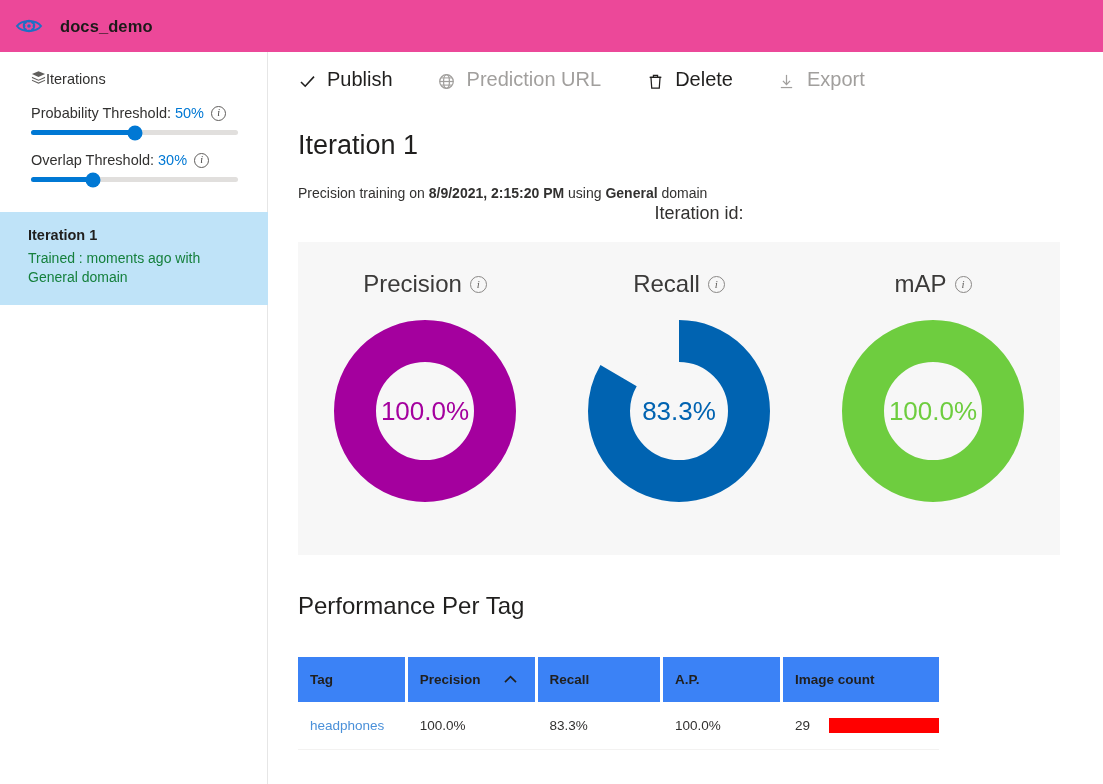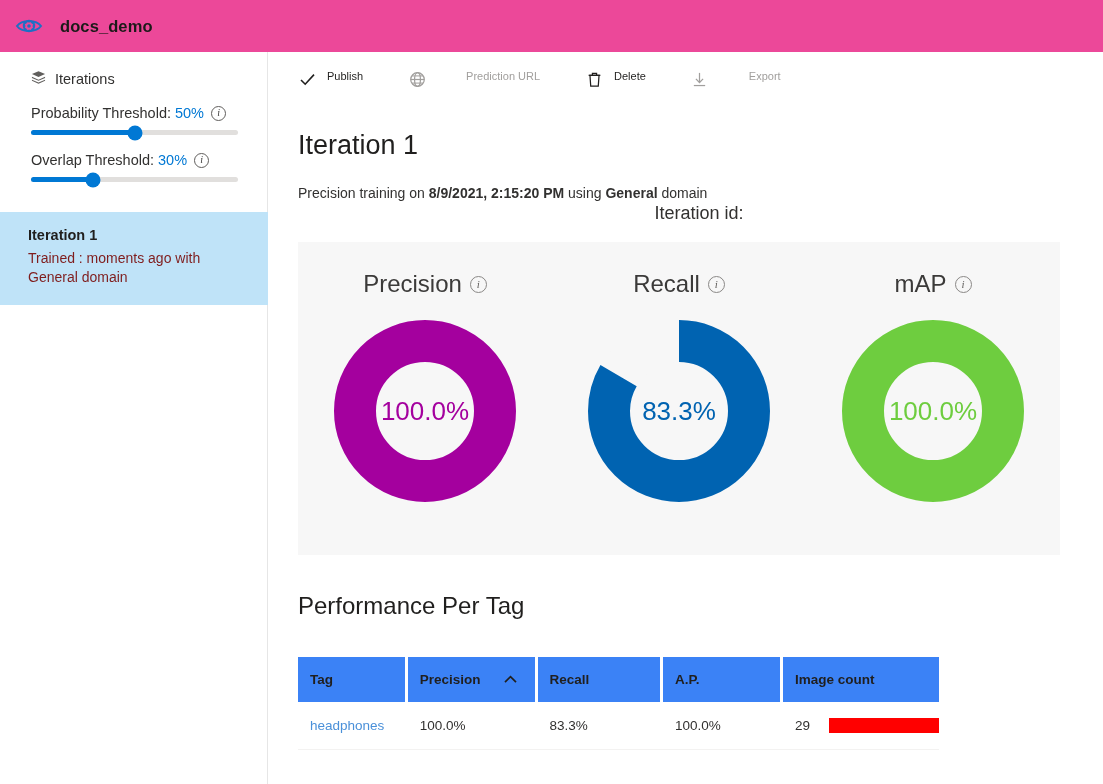--- a/index.html
+++ b/index.html
@@ -32,21 +32,21 @@
     position: absolute; left: 0; top: 52px;
     width: 268px; height: 732px;
     background: #ffffff;
     border-right: 1px solid #e6e6e6;
   }
   .side-head {
     display: flex; align-items: center;
     margin: 18px 0 0 31px;
     font-size: 14.5px; color: #323130;
   }
-  .side-head .lbl { margin-left: 9px; }
+  .side-head .lbl { }
 
   .slider-block { margin: 17px 0 0 31px; width: 207px; }
   .slider-label {
     font-size: 14.5px; color: #323130; white-space: nowrap;
     display: flex; align-items: center;
   }
   .slider-label .val { color: #0078d4; margin-left: 4px; }
   .info-ic {
     display: inline-flex; align-items: center; justify-content: center;
     width: 15px; height: 15px; border-radius: 50%;
@@ -72,44 +72,44 @@
   #iteration-list { margin-top: 30px; }
   .iteration-item {
     background: #bfe3f8;
     padding: 15px 20px 18px 28px;
     width: 268px;
   }
   .iteration-name {
     font-size: 14.5px; font-weight: 600; color: #201f1e; margin-bottom: 6px;
   }
   .iteration-sub {
-    font-size: 14px; color: #7f1d1d; line-height: 19px;
+    font-size: 14px; color: #15803d; line-height: 19px;
     max-width: 185px;
   }
 
   
   #main {
     position: absolute; left: 269px; top: 52px;
     width: 834px; height: 732px; background: #fff;
   }
 
   #toolbar {
     display: flex; align-items: center;
     height: 54px; padding-left: 29px;
   }
   .tb-btn {
-    display: flex; align-items: flex-start;
-    margin-right: 45px; font-size: 11px;
+    display: flex; align-items: flex-end;
+    margin-right: 45px; font-size: 20px;
     background: none; border: 0; padding: 0;
     font-family: inherit;
   }
   .tb-btn .ic { width: 18px; height: 18px; display:flex;
     align-items:center; justify-content:center; margin-right: 11px; }
   .tb-btn.enabled { color: #201f1e; cursor: pointer; }
-  .tb-btn.disabled { color: #a19f9d; cursor: default; gap: 29px; }
+  .tb-btn.disabled { color: #a19f9d; cursor: default; }
 
   #page-title {
     margin: 24px 0 0 29px;
     font-size: 27px; font-weight: 400; color: #201f1e;
   }
   #meta-line {
     margin: 22px 0 0 29px;
     font-size: 14px; color: #323130; line-height: 20px;
   }
   #meta-line b { font-weight: 700; }

